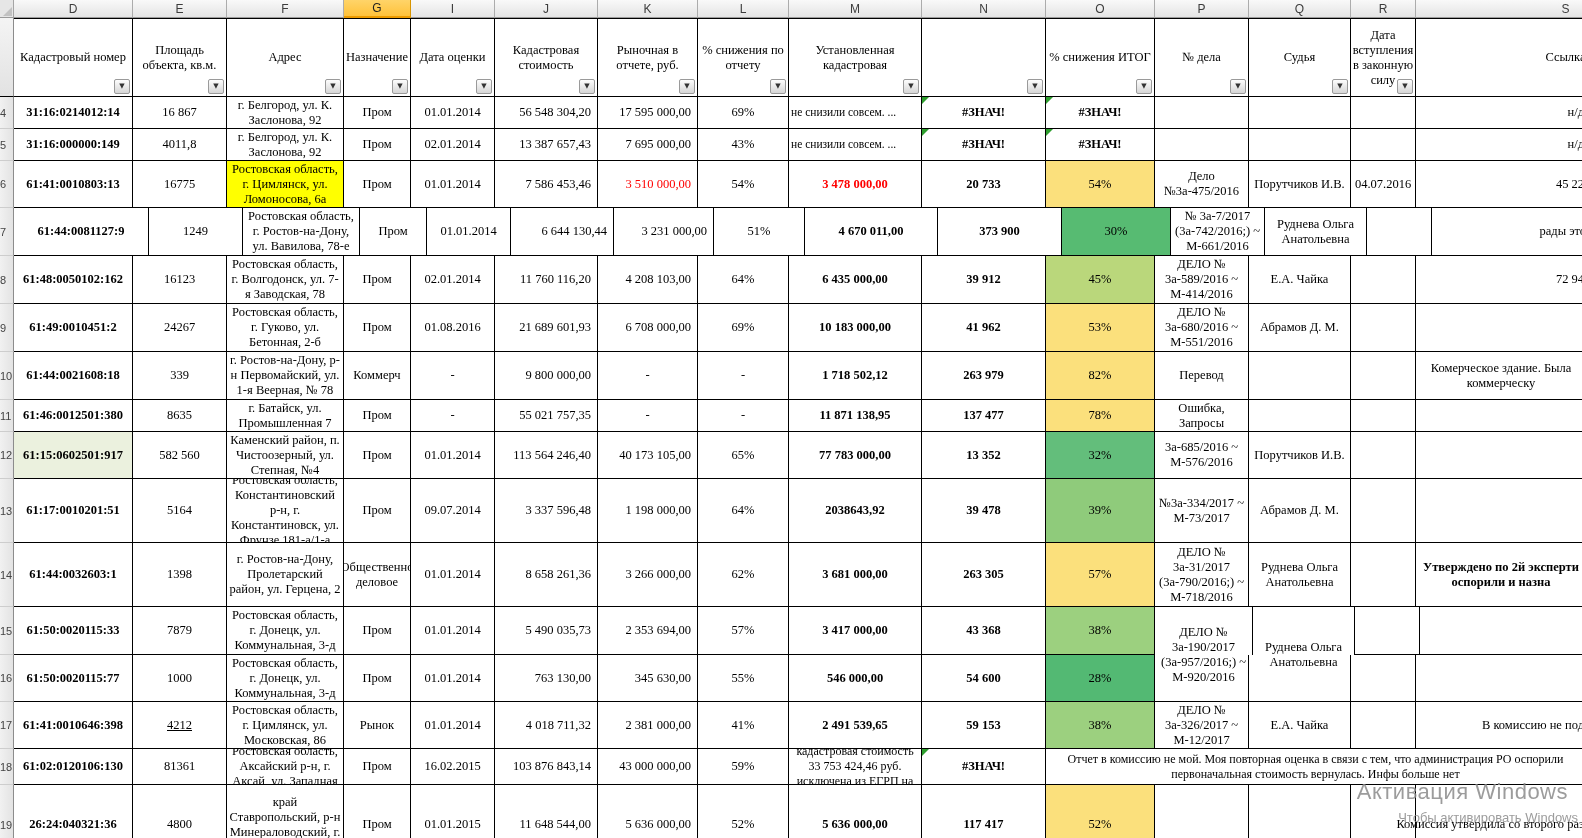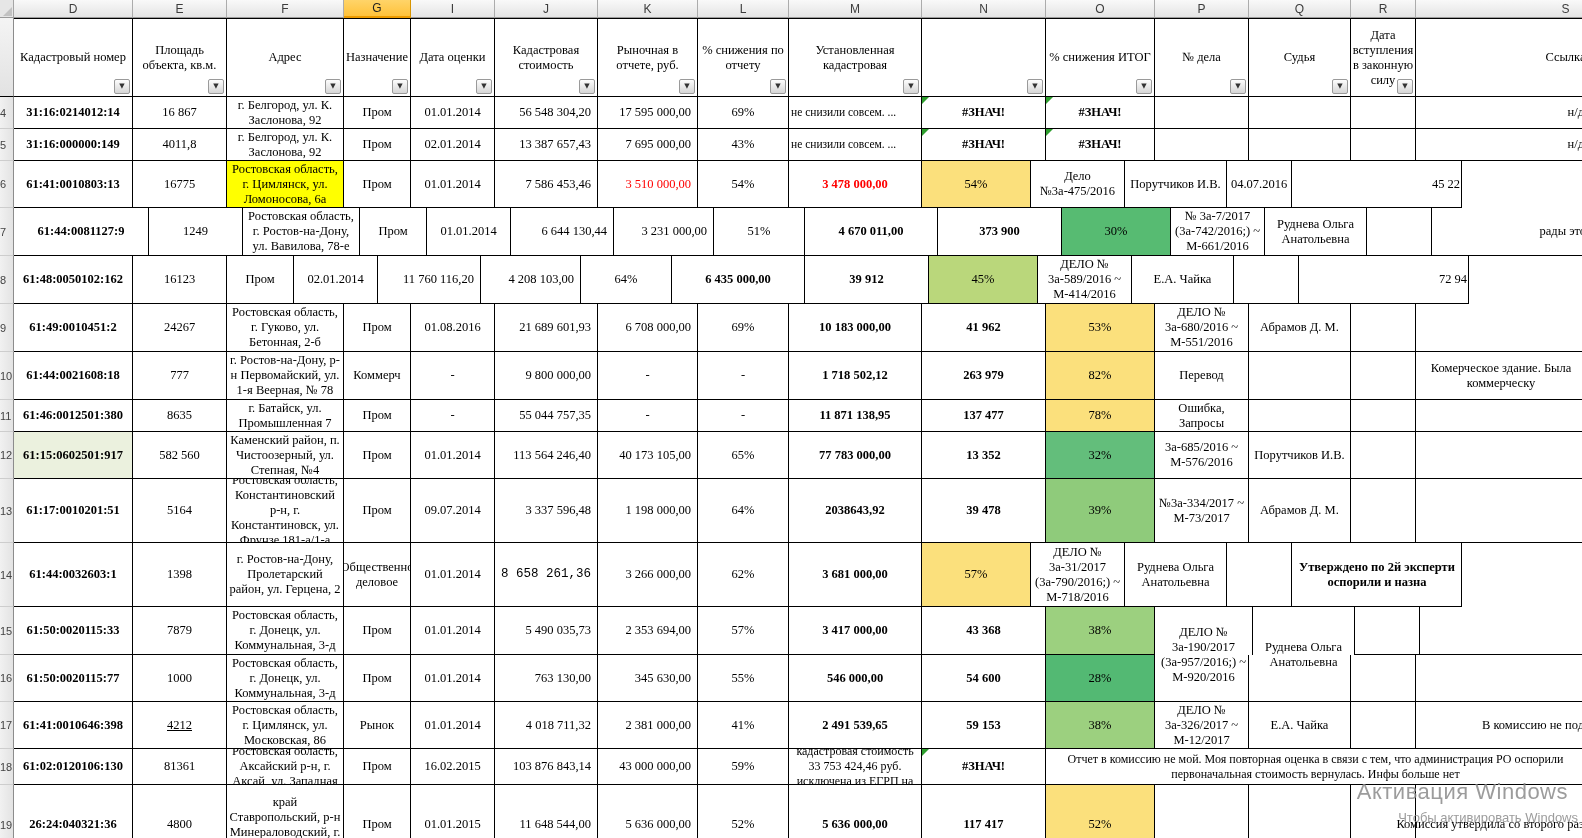--- a/index.html
+++ b/index.html
@@ -213,20 +213,21 @@
         <div class="gut">6</div>
         <div class="c bold" style="width: 119px;">61:41:0010803:13</div>
         <div class="c" style="width: 94px;">16775</div>
         <div class="c" style="width: 117px; background: rgb(255, 255, 0);">Ростовская область, г. Цимлянск,  ул. Ломоносова, 6а</div>
         <div class="c" style="width: 67px;">Пром</div>
         <div class="c" style="width: 84px;">01.01.2014</div>
         <div class="c ar" style="width: 103px;">7 586 453,46</div>
         <div class="c ar red" style="width: 100px;">3 510 000,00</div>
         <div class="c" style="width: 91px;">54%</div>
         <div class="c bold red" style="width: 133px;">3 478 000,00</div>
+        <div class="c bold" style="width: 124px;">20 733</div>
         <div class="c" style="width: 109px; background: rgb(251, 224, 124);">54%</div>
         <div class="c" style="width: 94px;">Дело №3а-475/2016</div>
         <div class="c" style="width: 102px;">Порутчиков И.В.</div>
         <div class="c" style="width: 65px;">04.07.2016</div>
         <div class="c ar sc" style="width: 170px;">45 22</div>
       </div>
       <div class="r" style="height: 48px;">
         <div class="gut">7</div>
         <div class="c bold" style="width: 135px;">61:44:0081127:9</div>
         <div class="c" style="width: 94px;">1249</div>
@@ -241,20 +242,21 @@
         <div class="c" style="width: 109px; background: rgb(87, 187, 114);">30%</div>
         <div class="c" style="width: 94px;">№ 3а-7/2017 (3а-742/2016;) ~ М-661/2016</div>
         <div class="c" style="width: 102px;">Руднева Ольга Анатольевна</div>
         <div class="c" style="width: 65px;"></div>
         <div class="c ar sc" style="width: 170px;">рады этому</div>
       </div>
       <div class="r" style="height: 48px;">
         <div class="gut">8</div>
         <div class="c bold" style="width: 119px;">61:48:0050102:162</div>
         <div class="c" style="width: 94px;">16123</div>
+        <div class="c" style="width: 117px;">Ростовская область, г. Волгодонск, ул. 7-я Заводская, 78</div>
         <div class="c" style="width: 67px;">Пром</div>
         <div class="c" style="width: 84px;">02.01.2014</div>
         <div class="c ar" style="width: 103px;">11 760 116,20</div>
         <div class="c ar" style="width: 100px;">4 208 103,00</div>
         <div class="c" style="width: 91px;">64%</div>
         <div class="c bold" style="width: 133px;">6 435 000,00</div>
         <div class="c bold" style="width: 124px;">39 912</div>
         <div class="c" style="width: 109px; background: rgb(186, 215, 123);">45%</div>
         <div class="c" style="width: 94px;">ДЕЛО № 3а-589/2016 ~ М-414/2016</div>
         <div class="c" style="width: 102px;">Е.А. Чайка</div>
@@ -275,21 +277,21 @@
         <div class="c bold" style="width: 124px;">41 962</div>
         <div class="c" style="width: 109px; background: rgb(251, 224, 124);">53%</div>
         <div class="c" style="width: 94px;">ДЕЛО № 3а-680/2016 ~ М-551/2016</div>
         <div class="c" style="width: 102px;">Абрамов Д. М.</div>
         <div class="c" style="width: 65px;"></div>
         <div class="c" style="width: 170px;"></div>
       </div>
       <div class="r" style="height: 48px;">
         <div class="gut">10</div>
         <div class="c bold" style="width: 119px;">61:44:0021608:18</div>
-        <div class="c" style="width: 94px;">777</div>
+        <div class="c" style="width: 94px;">339</div>
         <div class="c" style="width: 117px;">г. Ростов-на-Дону, р-н Первомайский, ул. 1-я Веерная, № 78</div>
         <div class="c" style="width: 67px;">Коммерч</div>
         <div class="c" style="width: 84px;">-</div>
         <div class="c ar" style="width: 103px;">9 800 000,00</div>
         <div class="c" style="width: 100px;">-</div>
         <div class="c" style="width: 91px;">-</div>
         <div class="c bold" style="width: 133px;">1 718 502,12</div>
         <div class="c bold" style="width: 124px;">263 979</div>
         <div class="c" style="width: 109px; background: rgb(251, 224, 124);">82%</div>
         <div class="c" style="width: 94px;">Перевод</div>
@@ -298,21 +300,21 @@
         <div class="c sc" style="width: 170px;">Комерческое здание. Была
 коммерческу</div>
       </div>
       <div class="r" style="height: 32px;">
         <div class="gut">11</div>
         <div class="c bold" style="width: 119px;">61:46:0012501:380</div>
         <div class="c" style="width: 94px;">8635</div>
         <div class="c" style="width: 117px;">г. Батайск, ул. Промышленная 7</div>
         <div class="c" style="width: 67px;">Пром</div>
         <div class="c" style="width: 84px;">-</div>
-        <div class="c ar" style="width: 103px;">55 044 757,35</div>
+        <div class="c ar" style="width: 103px;">55 021 757,35</div>
         <div class="c" style="width: 100px;">-</div>
         <div class="c" style="width: 91px;">-</div>
         <div class="c bold" style="width: 133px;">11 871 138,95</div>
         <div class="c bold" style="width: 124px;">137 477</div>
         <div class="c" style="width: 109px; background: rgb(251, 224, 124);">78%</div>
         <div class="c" style="width: 94px;">Ошибка, Запросы</div>
         <div class="c" style="width: 102px;"></div>
         <div class="c" style="width: 65px;"></div>
         <div class="c" style="width: 170px;"></div>
       </div>
@@ -352,24 +354,25 @@
         <div class="c" style="width: 65px;"></div>
         <div class="c" style="width: 170px;"></div>
       </div>
       <div class="r" style="height: 64px;">
         <div class="gut">14</div>
         <div class="c bold" style="width: 119px;">61:44:0032603:1</div>
         <div class="c" style="width: 94px;">1398</div>
         <div class="c" style="width: 117px;">г. Ростов-на-Дону, Пролетарский район, ул. Герцена, 2</div>
         <div class="c" style="width: 67px;">Общественно деловое</div>
         <div class="c" style="width: 84px;">01.01.2014</div>
-        <div class="c ar" style="width: 103px; font-family: Liberation Mono, monospace;">8 658 261,36</div>
+        <div class="c ar" style="width: 103px;">8 658 261,36</div>
         <div class="c ar" style="width: 100px;">3 266 000,00</div>
         <div class="c" style="width: 91px;">62%</div>
         <div class="c bold" style="width: 133px;">3 681 000,00</div>
+        <div class="c bold" style="width: 124px;">263 305</div>
         <div class="c" style="width: 109px; background: rgb(251, 224, 124);">57%</div>
         <div class="c" style="width: 94px;">ДЕЛО № 3а-31/2017 (3а-790/2016;) ~ М-718/2016</div>
         <div class="c" style="width: 102px;">Руднева Ольга Анатольевна</div>
         <div class="c" style="width: 65px;"></div>
         <div class="c sc bold" style="width: 170px;">Утверждено по 2й эксперти
 оспорили и назна</div>
       </div>
       <div class="r" style="height: 48px;">
         <div class="gut">15</div>
         <div class="c bold" style="width: 119px;">61:50:0020115:33</div>

